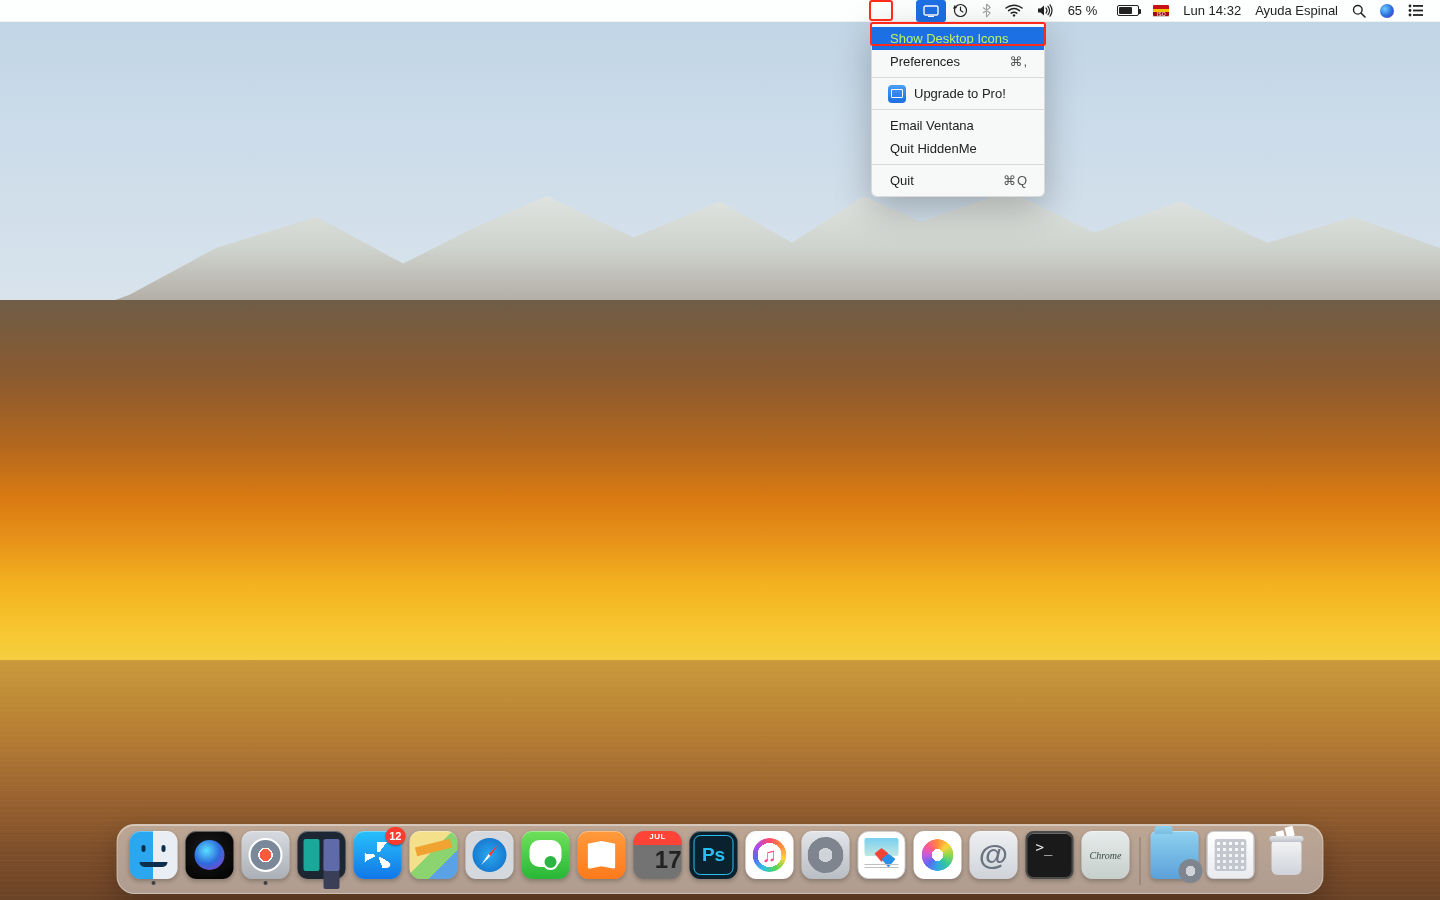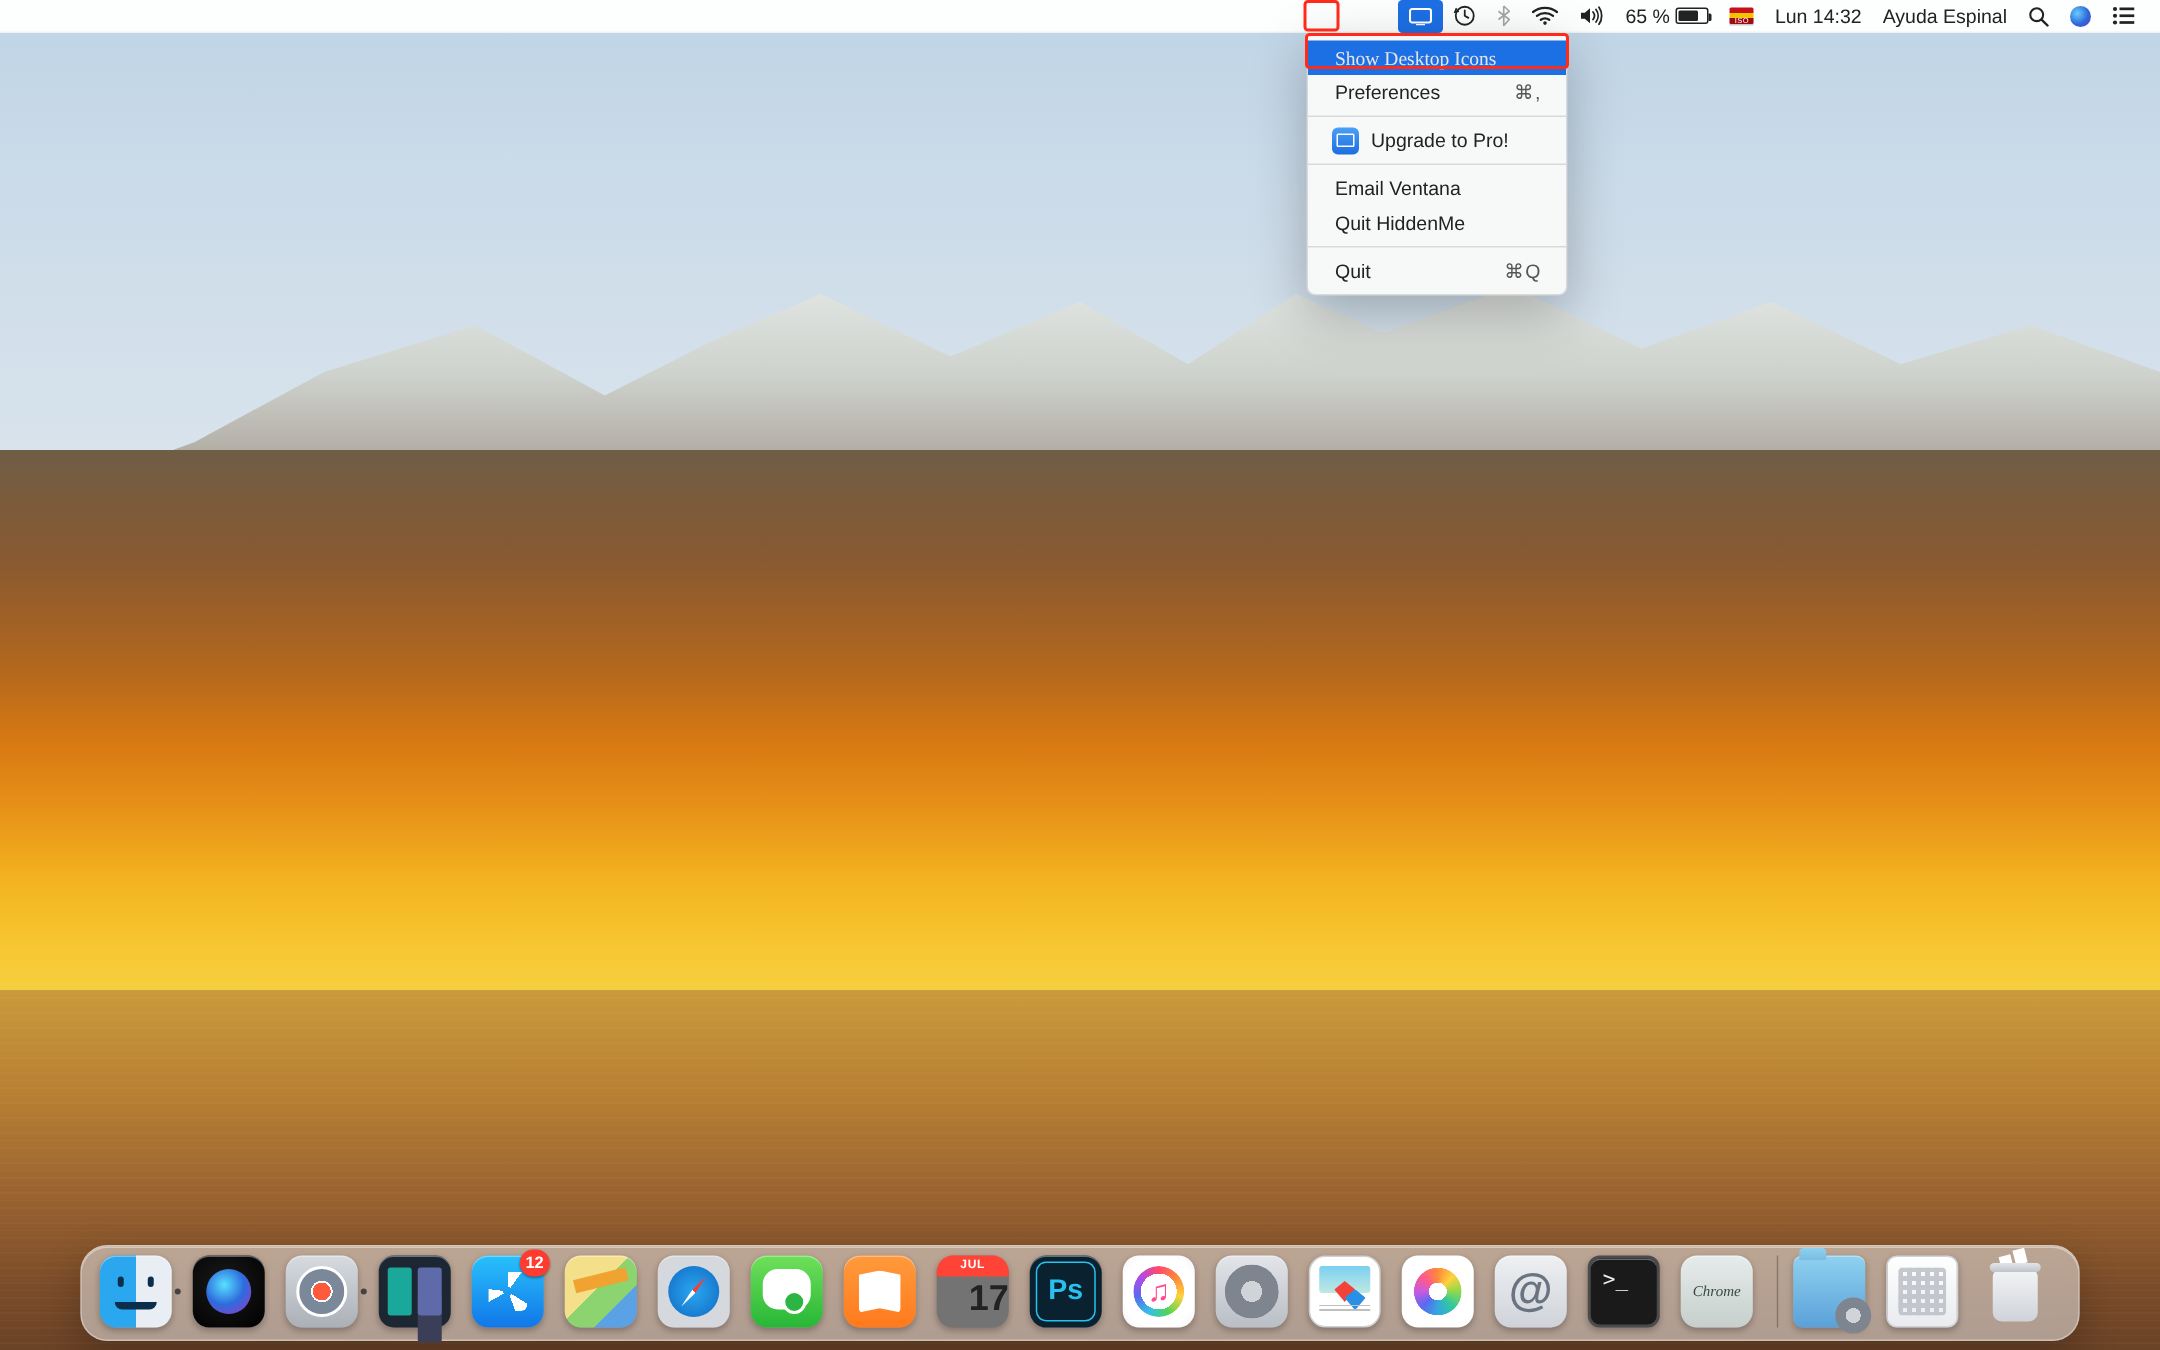--- a/index.html
+++ b/index.html
@@ -17,50 +17,50 @@
   .water::before{content:"";position:absolute;inset:0;background:repeating-linear-gradient(180deg,rgba(255,255,255,.1) 0 1px,transparent 1px 5px);opacity:.25;}
   
   #menubar{position:absolute;left:0;right:0;top:0;height:22px;z-index:10;
     background:rgba(255,255,255,.96);border-bottom:1px solid rgba(0,0,0,.05);
     display:flex;align-items:center;font-size:13px;color:#222;padding:0 10px;}
   #menubar .left,#menubar .right{display:flex;align-items:center;gap:0;}
   #menubar .left .mi{padding:0 9px;height:22px;display:flex;align-items:center;cursor:default;}
   #menubar .left .mi.bold{font-weight:600;}
   #menubar .apple{font-size:15px;padding:0 10px 0 4px;}
   #menubar .right{margin-left:auto;}
-  #menubar .ri{padding:0 7px;height:22px;display:flex;align-items:center;gap:4px;}
+  #menubar .ri{padding:0 7px;height:22px;display:flex;align-items:center;gap:20px;}
   .flag{width:16px;height:11px;position:relative;background:linear-gradient(#c81018 0 33%,#f3c400 33% 66%,#c81018 66% 100%);border-radius:1px;}
   .flag::after{content:"ISO";position:absolute;bottom:-1px;left:0;right:0;font-size:5px;letter-spacing:.3px;color:#fff;background:rgba(0,0,0,.2);text-align:center;line-height:5px;}
   .battery-body{width:22px;height:11px;border:1px solid #222;border-radius:2px;position:relative;}
   .battery-body::after{content:"";position:absolute;right:-3px;top:3px;width:2px;height:5px;background:#222;border-radius:0 1px 1px 0;}
   .battery-fill{position:absolute;left:1px;top:1px;bottom:1px;width:65%;background:#222;border-radius:1px;}
   .siri-dot{width:14px;height:14px;border-radius:50%;background:radial-gradient(circle at 35% 35%,#6ecbff,#2a6bd9 55%,#7b2bd0 100%);}
   .ri svg, .mi svg{display:block;}
   .highlight-box{position:absolute;border:2px solid #ff2a1a;border-radius:3px;z-index:30;pointer-events:none;}
   .hl-icon{left:869px;top:0;width:24px;height:21px;}
   .ri.selected{background:#1d6fe4;color:#fff;border-radius:3px;}
   
   #dropdown{position:absolute;left:871px;top:22px;width:174px;z-index:20;
     background:rgba(248,248,248,.98);border:1px solid rgba(0,0,0,.12);border-radius:0 0 6px 6px;
     box-shadow:0 12px 36px rgba(0,0,0,.25);font-size:13px;padding:4px 0;}
   #dropdown .it{height:23px;padding:0 18px;display:flex;align-items:center;color:#222;position:relative;cursor:default;}
   #dropdown .it .sc{position:absolute;right:16px;color:#555;letter-spacing:1px;}
-  #dropdown .it.sel{background:#1d6fe4;color:#e5e5e5;font-family:Liberation Serif, serif;}
+  #dropdown .it.sel{background:#1d6fe4;color:#bef264;}
   #dropdown .sep{height:1px;margin:4px 0;background:rgba(0,0,0,.12);}
   #dropdown .it.withicon{padding-left:16px;gap:8px;}
   .pro-icon{width:18px;height:18px;border-radius:4px;background:linear-gradient(#4a9ff5,#1b6fe0);display:flex;align-items:center;justify-content:center;}
   .pro-icon::before{content:"";width:10px;height:7px;border:1px solid #fff;border-radius:1px;}
   .hl-row{left:870px;top:22px;width:176px;height:24px;}
   
   #dock{position:absolute;left:50%;transform:translateX(-50%);bottom:6px;z-index:15;
     display:flex;align-items:flex-end;padding:6px 12px 8px;gap:8px;
     background:rgba(230,230,232,.55);border:1px solid rgba(255,255,255,.35);border-radius:18px;
     box-shadow:0 10px 26px rgba(0,0,0,.25), inset 0 1px 0 rgba(255,255,255,.4);
     backdrop-filter:blur(6px);}
-  .dock-item{display:flex;flex-direction:row;align-items:center;gap:2px;}
+  .dock-item{display:flex;flex-direction:column;align-items:center;gap:2px;}
   .dock-icon{width:48px;height:48px;border-radius:11px;position:relative;box-shadow:0 2px 4px rgba(0,0,0,.25), inset 0 1px 0 rgba(255,255,255,.35);}
   .dock-dot{width:4px;height:4px;border-radius:50%;background:#444;}
   .dock-dot.off{background:transparent;}
   .dock-sep{width:1px;height:48px;background:rgba(0,0,0,.25);margin:0 2px;}
   .badge{position:absolute;right:-4px;top:-4px;min-width:18px;height:18px;padding:0 4px;border-radius:9px;background:#ff3b30;color:#fff;font-size:11px;font-weight:600;display:flex;align-items:center;justify-content:center;box-shadow:0 1px 2px rgba(0,0,0,.4);}
   
   .finder{background:linear-gradient(90deg,#2aa7ef 0 50%,#e8eef3 50% 100%);}
   .finder::before,.finder::after{content:"";position:absolute;background:#0b2e4d;border-radius:2px;}
   .finder::before{width:4px;height:7px;left:12px;top:14px;box-shadow:20px 0 #0b2e4d;}
   .finder::after{left:10px;right:10px;bottom:12px;height:5px;border-radius:0 0 10px 10px;}

